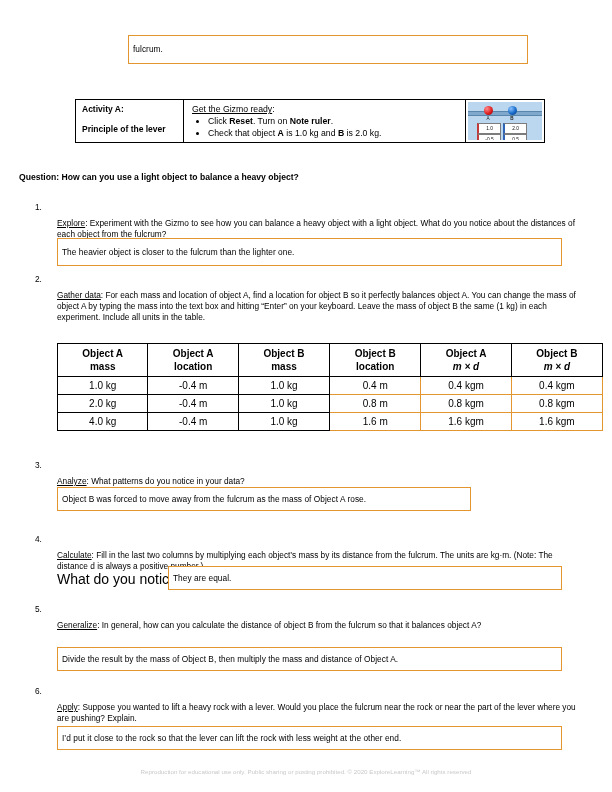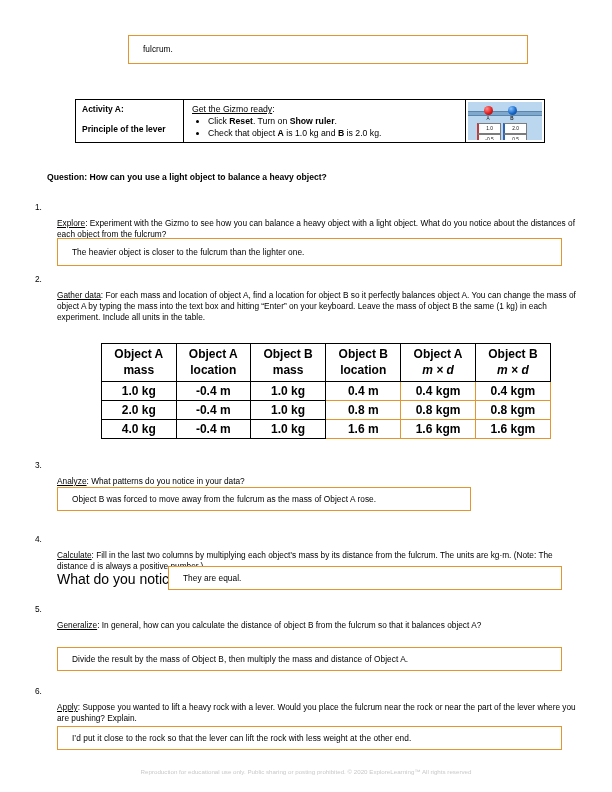--- a/index.html
+++ b/index.html
@@ -25,21 +25,21 @@
 
   
   .answer-box {
     position: absolute;
     box-sizing: border-box;
     border: 1px solid #E3962F;
     background: #ffffff;
     display: flex;
     align-items: center;
     font-size: 8.3px;
-    padding-left: 14px;
+    padding-left: 4px;
     line-height: 1.25;
     letter-spacing: 0.05px;
   }
 
   
   #fulcrum-box {
     left: 128px;
     top: 35px;
     width: 400px;
     height: 29px;
@@ -151,21 +151,21 @@
     display: flex;
     align-items: center;
     justify-content: center;
     color: #111;
   }
   .gizmo .vbox.blue { border-left-color: #2f63b5; }
 
   
   #question-line {
     position: absolute;
-    left: 47px;
+    left: 19px;
     top: 172px;
     font-size: 8.6px;
     font-weight: bold;
   }
 
   
   .item {
     position: absolute;
     left: 35px;
     width: 545px;
@@ -206,39 +206,38 @@
     top: 571px;
     font-size: 14px;
   }
 
   
   #data-table {
     position: absolute;
     left: 57px;
     top: 343px;
     border-collapse: collapse;
-    width: 450px;
-    font-size: 12px;
-    margin-left: 44px;
+    width: 546px;
+    font-size: 10px;
   }
   #data-table th {
     border: 1.3px solid #000;
     font-weight: bold;
     padding: 3px 2px;
     text-align: center;
     line-height: 1.3;
     height: 26px;
     vertical-align: middle;
   }
   #data-table td {
     border: 1.3px solid #000;
     padding: 2px;
     text-align: center;
     height: 13px;
-    font-weight: bold;
+    font-weight: normal;
   }
   #data-table td.filled {
     border-color: #E3962F;
   }
   
   #data-table tr:last-child td.filled { border-bottom-color: #E3962F; }
 
   
   #footer {
     position: absolute;
@@ -265,21 +264,21 @@
       <div>Activity A:</div>
       <div class="sub">Principle of the lever</div>
     </div>
 
     <div id="activity-steps-cell">
       <div>
         <span class="u">Get the Gizmo ready</span><span>:</span>
       </div>
       <ul>
         <li>
-          Click <span class="b">Reset</span>. Turn on <span class="b">Show ruler</span>.
+          Click <span class="b">Reset</span>. Turn on <span class="b">Note ruler</span>.
         </li>
         <li>
           Check that object <span class="b">A</span> is 1.0 kg and <span class="b">B</span> is 2.0 kg.
         </li>
       </ul>
     </div>
 
     <div id="activity-img-cell">
       <div class="gizmo">
         <div class="rail"></div>

